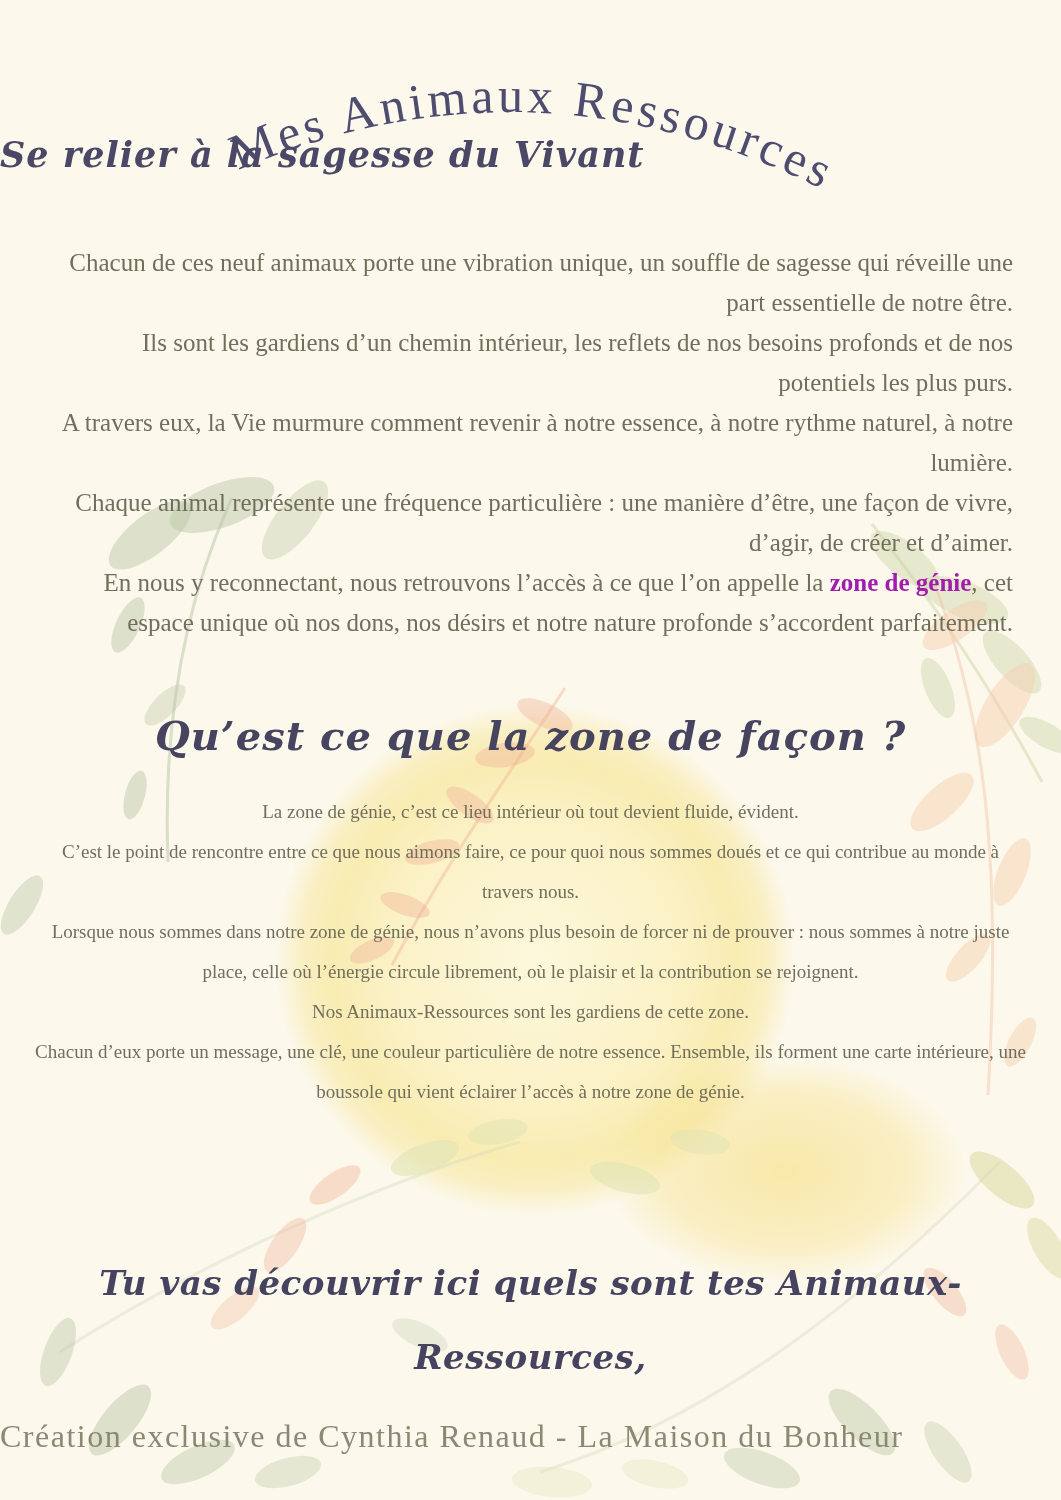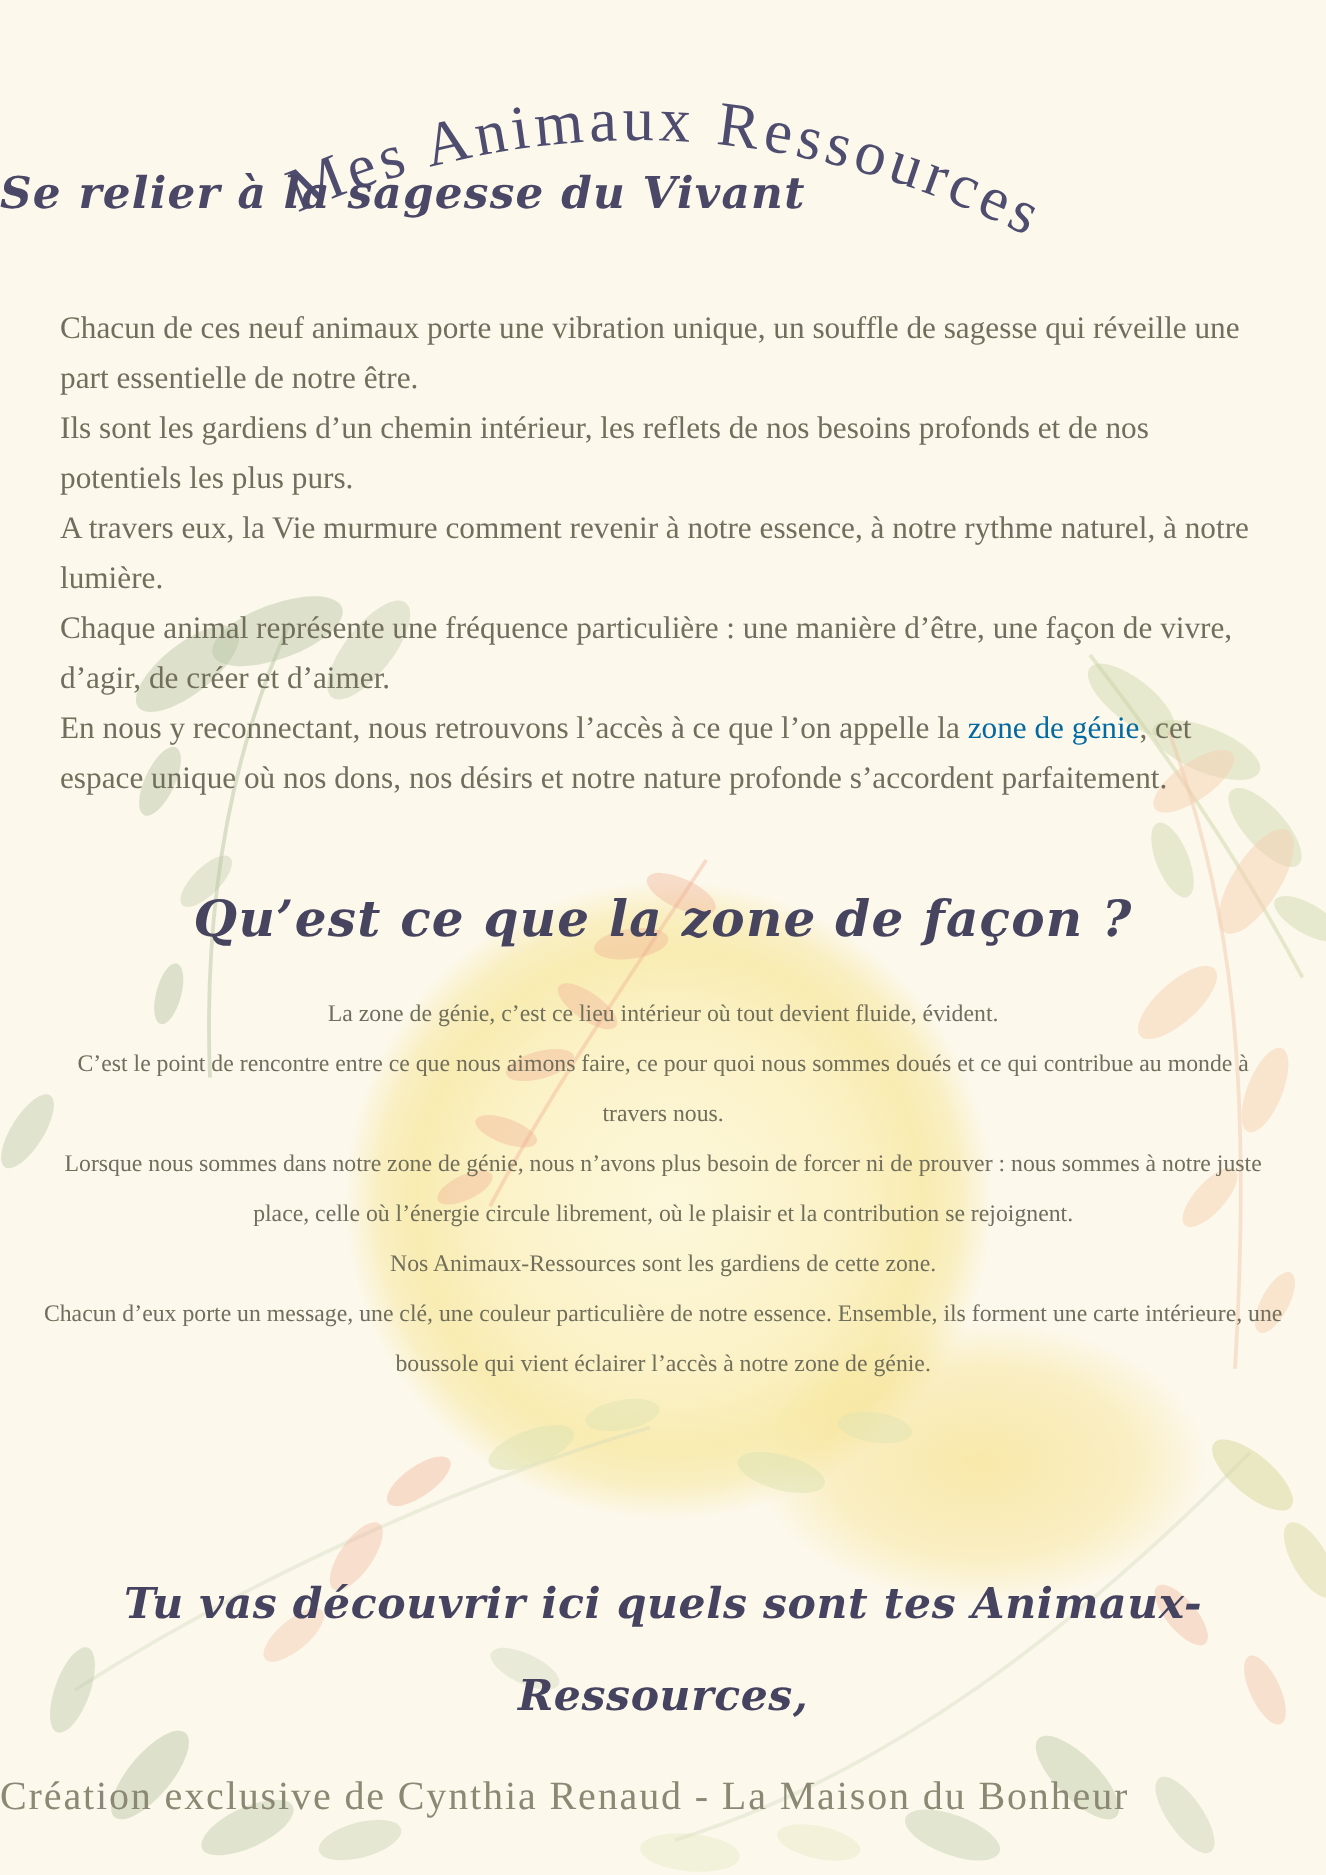--- a/index.html
+++ b/index.html
@@ -35,25 +35,25 @@
   .title-svg text{
     font-family:"Liberation Serif", serif;
     font-size:50px;letter-spacing:4px;fill:#4e4d6f;
   }
   .subtitle{
     top:134px;left:0;width:100%;text-align:left;
     font-family:"DejaVu Serif", serif;font-style:italic;font-weight:700;
     font-size:35px;color:#4a4866;letter-spacing:1px;
   }
   .intro{
-    top:243px;left:48px;width:965px;text-align:left;
+    top:243px;left:48px;width:965px;text-align:right;
     font-size:25px;line-height:40px;color:#716f5c;
     white-space:pre-line;
   }
-  .intro b{font-weight:400;color:#0369a1;}
+  .intro b{font-weight:700;color:#a21caf;}
   .section-heading{
     top:712px;left:0;width:100%;text-align:center;
     font-family:"DejaVu Serif", serif;font-style:italic;font-weight:700;
     font-size:40px;color:#46445f;letter-spacing:1px;
   }
   .body2{
     top:792px;left:34px;width:993px;text-align:center;
     font-size:19px;line-height:40px;color:#716f5c;
     white-space:pre-line;
   }

